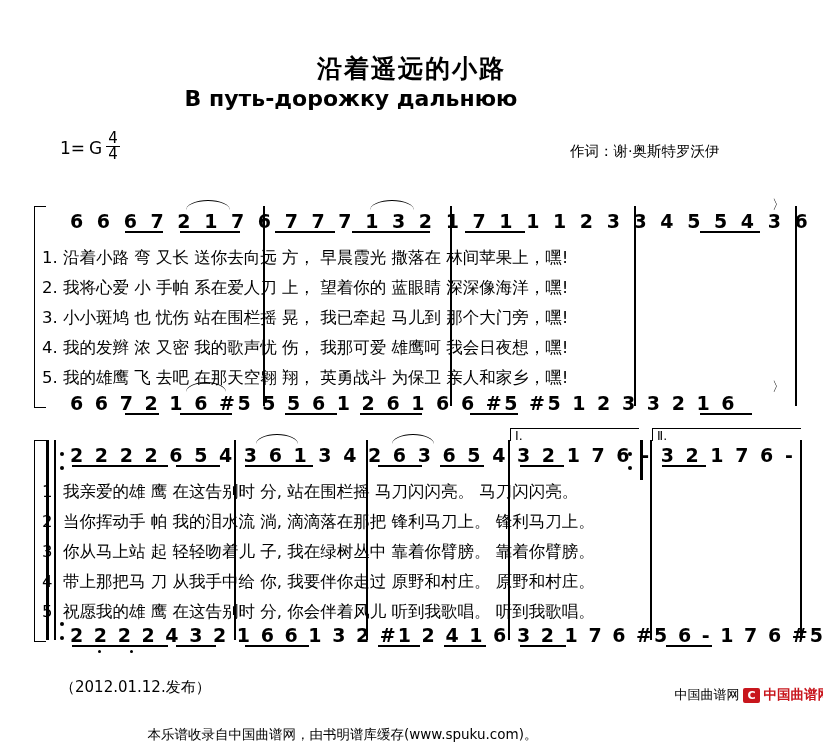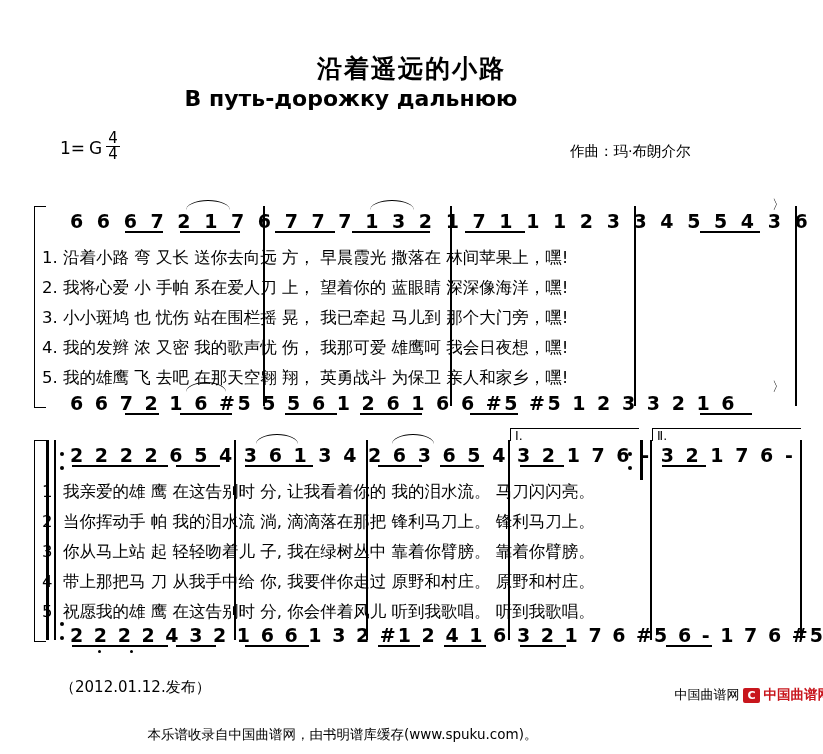--- a/index.html
+++ b/index.html
@@ -211,21 +211,21 @@
   <div class="keysig">
     <span>1=</span>
     <span>G</span>
     <span class="frac">
       <span class="num">4</span>
       <span class="den">4</span>
     </span>
   </div>
 
   <div class="credits">
-    <div>作曲：玛·布朗介尔</div>
+    <div>作词：谢·奥斯特罗沃伊</div>
   </div>
 
   <div class="brace" style="left:34px; top:206px; height:200px;"></div>
 
   <div class="row notes" style="top:210px; left:70px; letter-spacing:3.5px;">6 6  6 7   2 1 7 6   7 7 7 1 3 2 1 7   1 1 1 2    3 3 4    5 5 4 3 6</div>
 
   <div class="vline" style="left:263px; top:206px; height:200px;"></div>
   <div class="vline" style="left:450px; top:206px; height:200px;"></div>
   <div class="vline" style="left:634px; top:206px; height:200px;"></div>
   <div class="vline" style="left:795px; top:206px; height:200px;"></div>
@@ -302,21 +302,21 @@
   <div class="beam" style="left:245px; top:465px; width:68px;"></div>
   <div class="beam" style="left:378px; top:465px; width:44px;"></div>
   <div class="beam" style="left:440px; top:465px; width:44px;"></div>
   <div class="beam" style="left:520px; top:465px; width:44px;"></div>
   <div class="beam" style="left:662px; top:465px; width:44px;"></div>
   <div class="slur" style="left:256px; top:434px; width:42px;"></div>
   <div class="slur" style="left:392px; top:434px; width:42px;"></div>
 
   <div class="row lyr" style="top:481px; left:42px;">
     <span>1.</span>
-    <span>我亲爱的雄 鹰  在这告别时    分, 让我看着你的   我的泪水流。 马刀闪闪亮。</span>
+    <span>我亲爱的雄 鹰  在这告别时    分, 站在围栏摇   马刀闪闪亮。 马刀闪闪亮。</span>
   </div>
   <div class="row lyr" style="top:511px; left:42px;">
     <span>2.</span>
     <span>当你挥动手 帕  我的泪水流    淌, 滴滴落在那把   锋利马刀上。 锋利马刀上。</span>
   </div>
   <div class="row lyr" style="top:541px; left:42px;">
     <span>3.</span>
     <span>你从马上站 起  轻轻吻着儿    子, 我在绿树丛中   靠着你臂膀。 靠着你臂膀。</span>
   </div>
   <div class="row lyr" style="top:571px; left:42px;">

